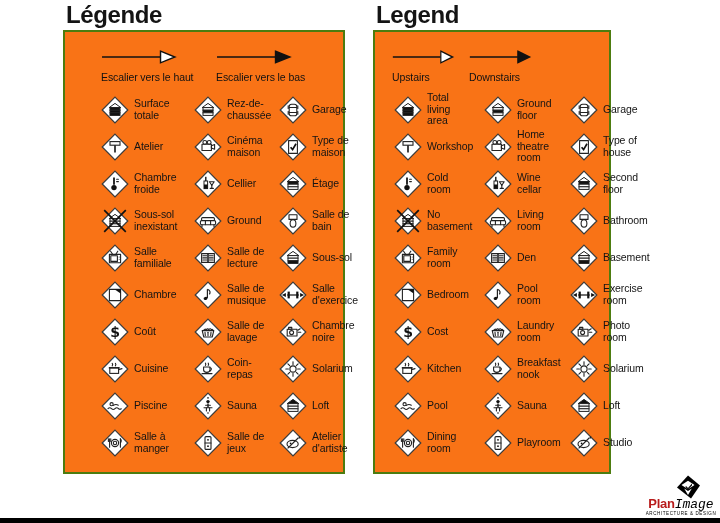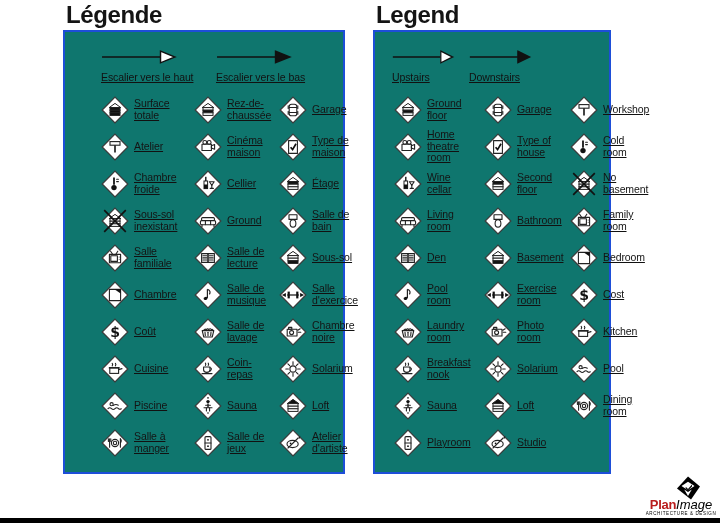--- a/index.html
+++ b/index.html
@@ -14,21 +14,21 @@
   }
   .title {
     position:absolute; top:1px;
     font-size:24px; font-weight:bold; letter-spacing:-0.4px; color:#141414;
   }
   .title-fr { left:66px; }
   .title-en { left:376px; }
 
   .panel {
     position:absolute; top:30px; height:444px;
-    border:2px solid #1d4ed8; background:#0f766e;text-decoration:underline;
+    border:2px solid #4d7c0f; background:#f97316;
   }
   .panel-fr { left:63px;  width:282px; }
   .panel-en { left:373px; width:238px; }
 
   .arrows { display:flex; gap:13px; margin-top:17px; }
   .panel-fr .arrows { margin-left:36px; }
   .panel-en .arrows { margin-left:17px; }
   .arrow-block { display:flex; flex-direction:column; }
   .panel-fr .arrow-block svg { width:78px; height:16px; }
   .panel-en .arrow-block svg { width:64px; height:16px; }
@@ -49,21 +49,21 @@
     white-space:pre-line; color:#141414;
   }
 
   .logo {
     position:absolute; right:3px; bottom:7px; width:72px;
     display:flex; flex-direction:column; align-items:center;
   }
   .logo-mark { margin-left:14px; }
   .logo-text { line-height:12px; margin-top:-2px; white-space:nowrap; }
   .logo-plan { font-size:13px; font-weight:bold; letter-spacing:-0.3px; color:#b91c1c; }
-  .logo-image { font-size:13px; font-style:italic; font-family:Liberation Sans, sans-serif; color:#000; }
+  .logo-image { font-size:13px; font-style:italic; font-family:Liberation Mono, monospace; color:#000; }
   .logo-tagline { font-size:4.5px; letter-spacing:0.6px; color:#000; margin-top:0.5px; }
 
   .bottom-bar {
     position:absolute; left:0; bottom:0; width:720px; height:5px; background:#000;
   }
 </style>
 </head>
 <body>
 
 <div class="page">
@@ -438,20 +438,32 @@
         </div>
         <div class="arrow-block">
           <div><svg viewBox="0 0 76 16" preserveAspectRatio="none">
               <line x1="1" y1="8" x2="58" y2="8" stroke="#111" stroke-width="1.6"></line>
               <polygon points="58,2.2 72,8 58,13.8" fill="#111" stroke="#111" stroke-width="1.4"></polygon>
             </svg></div>
           <div class="arrow-label">Downstairs</div>
         </div>
       </div>
     <div class="grid">
+        <div class="item">
+          <span class="icon"><svg viewBox="0 0 28 28" width="28" height="28">
+              <polygon points="14,1.2 26.8,14 14,26.8 1.2,14" fill="#fff" stroke="#3a3a3a" stroke-width="1.2"></polygon>
+              <polygon points="8.2,11.6 14,7.4 19.8,11.6" fill="#fff" stroke="#222" stroke-width="1"></polygon>
+              <rect x="9" y="11.6" width="10" height="2.6" fill="#111" stroke="#222" stroke-width="1"></rect>
+              <rect x="9" y="14.2" width="10" height="2.6" fill="#111" stroke="#222" stroke-width="1"></rect>
+              <rect x="9" y="16.8" width="10" height="2.6" fill="#111" stroke="#222" stroke-width="1"></rect>
+            </svg></span>
+          <span class="label">Total
+living
+area</span>
+        </div>
         <div class="item">
           <span class="icon"><svg viewBox="0 0 28 28" width="28" height="28">
               <polygon points="14,1.2 26.8,14 14,26.8 1.2,14" fill="#fff" stroke="#3a3a3a" stroke-width="1.2"></polygon>
               <polygon points="8.2,11.6 14,7.4 19.8,11.6" fill="#fff" stroke="#222" stroke-width="1"></polygon>
               <rect x="9" y="11.6" width="10" height="2.6" fill="#fff" stroke="#222" stroke-width="1"></rect>
               <rect x="9" y="14.2" width="10" height="2.6" fill="#111" stroke="#222" stroke-width="1"></rect>
               <rect x="9" y="16.8" width="10" height="2.6" fill="#fff" stroke="#222" stroke-width="1"></rect>
             </svg></span>
           <span class="label">Ground
 floor</span>

